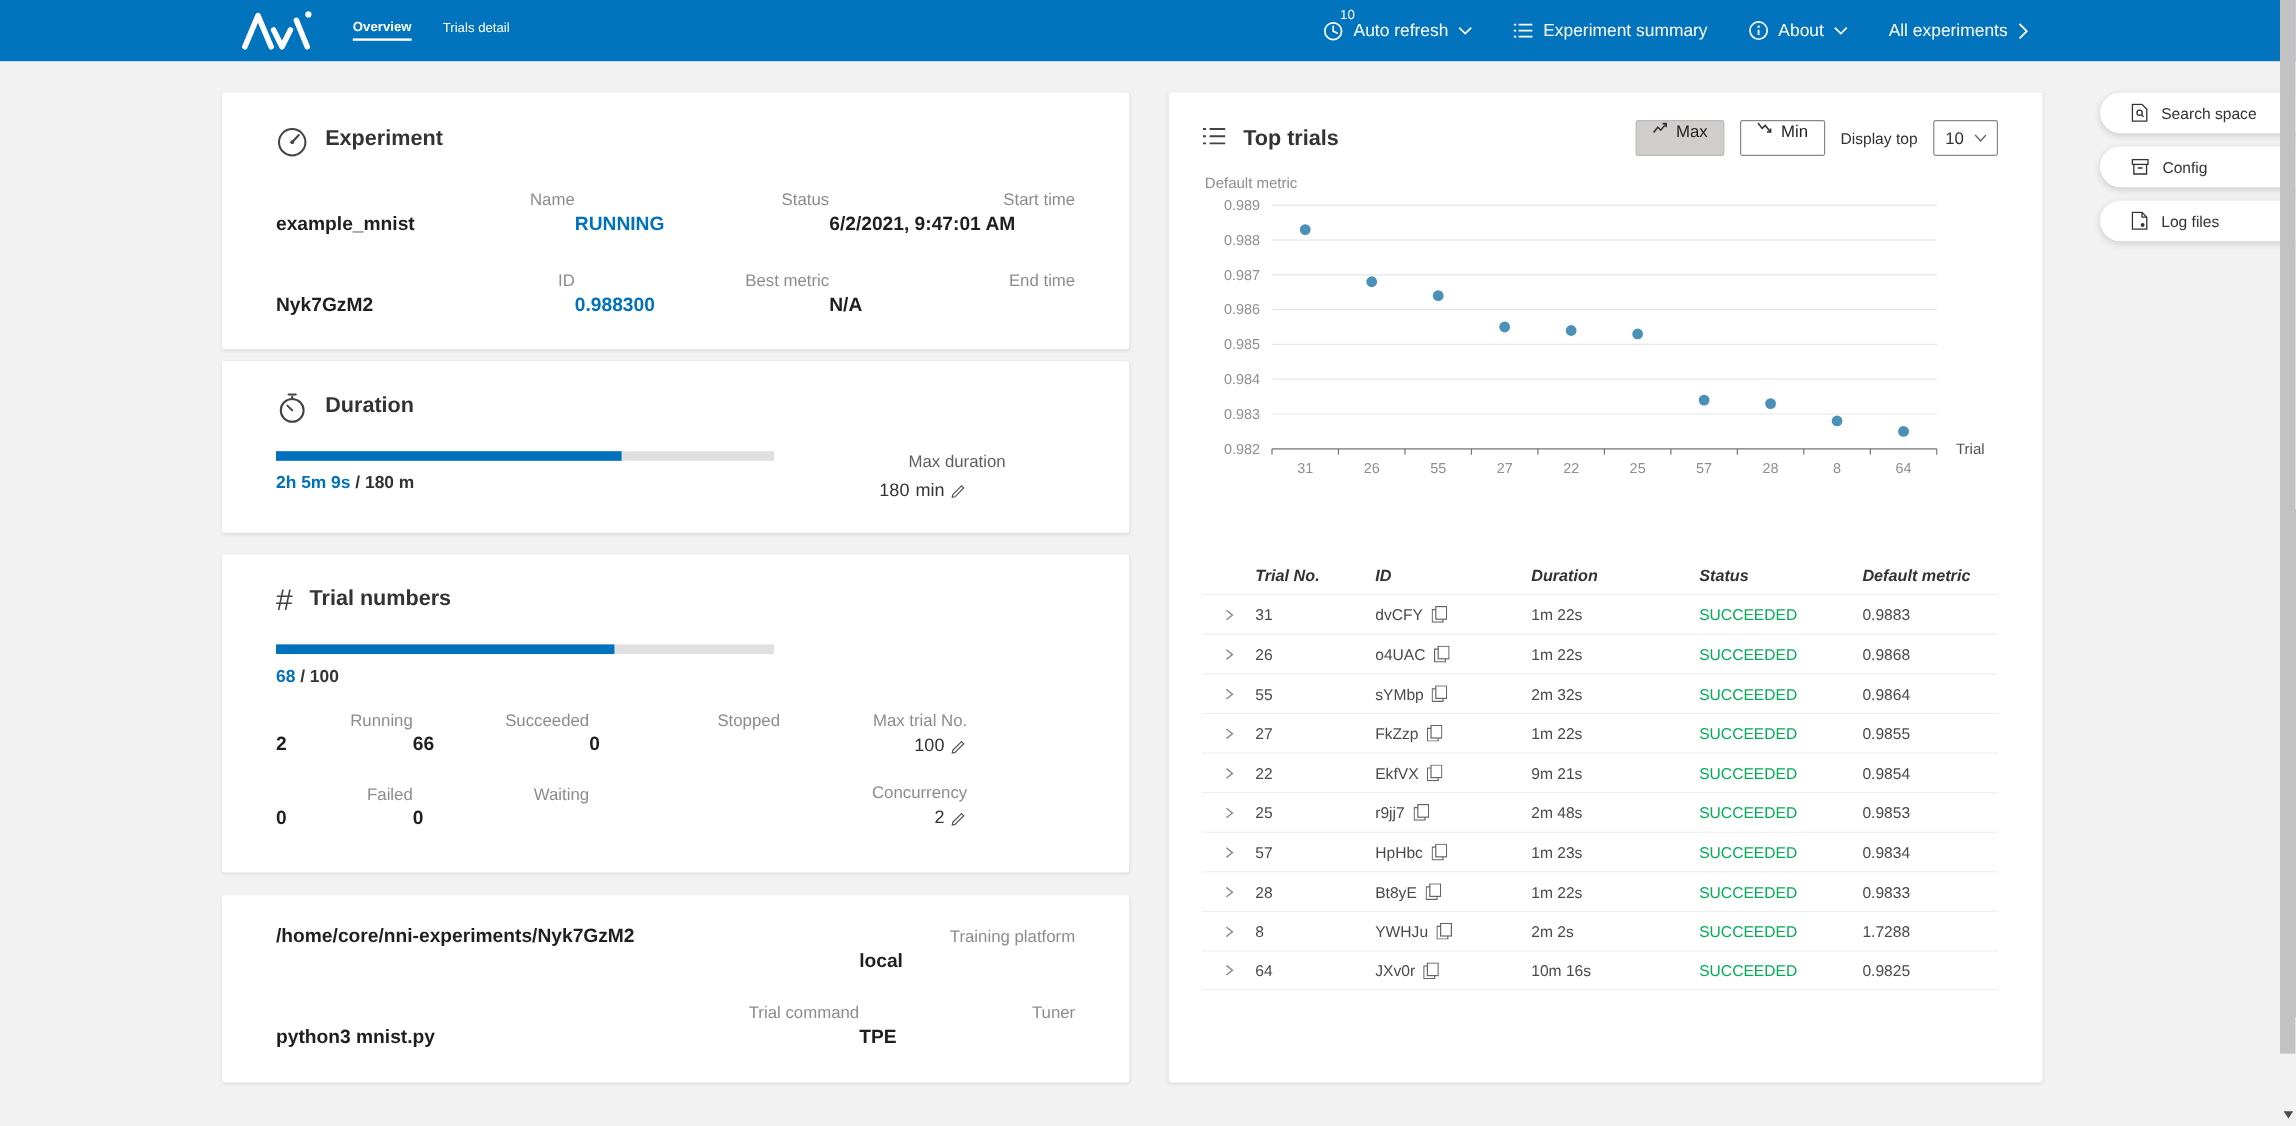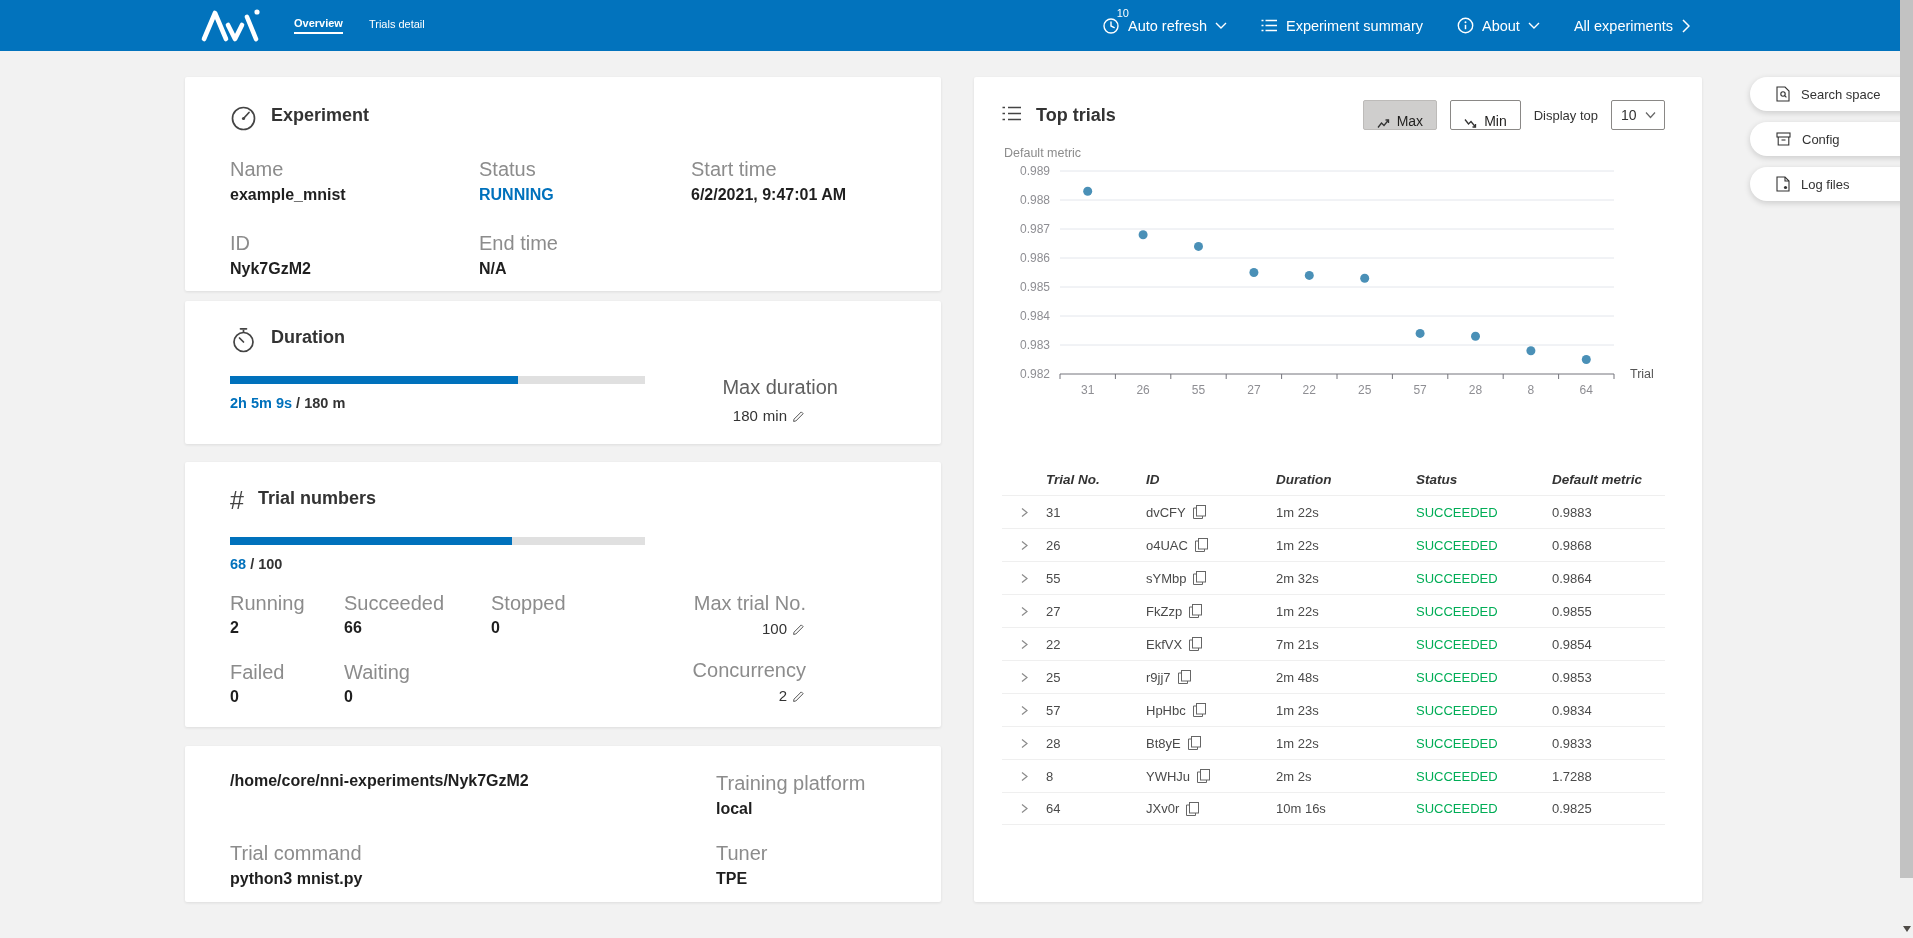--- a/index.html
+++ b/index.html
@@ -26,21 +26,21 @@
   
   .content{ display:flex; padding:26px 0 0 185px; gap:33px; }
   .col-left{ width:756px; }
   .col-right{ width:728px; }
   .card{ background:var(--card-bg); border-radius:2px; box-shadow:0 1px 3px rgba(0,0,0,.09); }
   .card-title{ display:flex; align-items:flex-start; gap:14px; }
   .card-title h2{ font-size:18px; font-weight:600; color:#333; }
 
   .card-experiment{ height:214px; padding:28px 45px; margin-bottom:10px; }
   .exp-grid{ margin-top:26px; display:grid; grid-template-columns:249px 212px 1fr; row-gap:28px; }
-  .f-label{ font-size:20px; color:var(--label); margin-bottom:5px; }
+  .f-label{ font-size:14px; color:var(--label); margin-bottom:5px;text-align:right; }
   .f-value{ font-size:16px; font-weight:600; color:var(--value); }
   .f-value.accent{ color:var(--accent); }
 
   .card-duration{ height:143px; padding:26px 45px; margin-bottom:18px; }
   .dur-body{ margin-top:22px; display:flex; }
   .dur-left{ width:420px; }
   .progress{ height:8px; background:#e0e0e0; width:415px; }
   .progress-fill{ height:100%; background:var(--accent); }
   .progress-text{ margin-top:11px; font-size:14.5px; font-weight:600; color:#333; }
   .accent-bold{ color:var(--accent); }
@@ -60,21 +60,21 @@
   .tn-right{ margin-left:auto; margin-right:90px; text-align:right; }
   .tn-right .edit-sub{ margin-top:22px; }
 
   .card-info{ height:156px; padding:26px 45px; }
   .info-grid{ display:grid; grid-template-columns:486px 1fr; row-gap:24px; }
 
   
   .card-top-trials{ height:825px; padding:18px 37px 0 28px; }
   .tt-header{ display:flex; align-items:center; height:40px; }
   .tt-controls{ margin-left:auto; display:flex; align-items:center; gap:13px; }
-  .btn{ display:flex; align-items:flex-end; gap:7px; height:30px; padding:0 13px; font-size:14px;
+  .btn{ display:flex; align-items:flex-start; gap:7px; height:30px; padding:0 13px; font-size:14px;
         font-family:"Liberation Sans",sans-serif; cursor:pointer; border-radius:2px; }
   .btn-max{ background:#cfcecd; border:1px solid #bdbbb9; color:#201f1e; }
   .btn-min{ background:#fff; border:1px solid #8a8886; color:#201f1e; }
   .dt-label{ font-size:13px; color:#333; }
   .select{ width:54px; height:30px; border:1px solid #8a8886; border-radius:2px; background:#fff;
            display:flex; align-items:center; justify-content:space-between; padding:0 8px 0 9px;
            font-size:14px; color:#333; cursor:pointer; }
   .chart{ display:block; margin-top:10px; }
   .ax-lbl{ font-family:"Liberation Sans",sans-serif; font-size:12px; fill:#8e8e93; }
   .ax-title{ font-family:"Liberation Sans",sans-serif; font-size:12.5px; fill:#8c8c8c; }
@@ -183,20 +183,24 @@
           </div>
           <div class="field">
             <div class="f-label">Start time</div>
             <div class="f-value">6/2/2021, 9:47:01 AM</div>
           </div>
           <div class="field">
             <div class="f-label">ID</div>
             <div class="f-value">Nyk7GzM2</div>
           </div>
           <div class="field">
+            <div class="f-label">Best metric</div>
+            <div class="f-value accent">0.988300</div>
+          </div>
+          <div class="field">
             <div class="f-label">End time</div>
             <div class="f-value">N/A</div>
           </div>
         </div>
       </section>
 
       <section class="card card-duration">
         <div class="card-title">
           <svg width="27" height="27" viewBox="0 0 27 27">
             <circle cx="13.5" cy="15" r="9.5" fill="none" stroke="#444" stroke-width="1.7"></circle>
@@ -471,21 +475,21 @@
                 <span class="tcell chev">
                   <svg width="12" height="13" viewBox="0 0 12 13">
                     <polyline points="4,2.5 9,6.5 4,10.5" fill="none" stroke="#8a8a8a" stroke-width="1.2"></polyline>
                   </svg>
                 </span>
                 <span class="tcell">22</span>
                 <span class="tcell id-cell">EkfVX <svg class="copy-ic" width="13" height="14" viewBox="0 0 13 14">
                     <rect x="3.5" y="0.5" width="9" height="10.5" fill="none" stroke="#666" stroke-width="1"></rect>
                     <path d="M3.5 3 H0.5 V13.5 H9.5 V11" fill="none" stroke="#666" stroke-width="1"></path>
                   </svg></span>
-                <span class="tcell">7m 21s</span>
+                <span class="tcell">9m 21s</span>
                 <span class="tcell status-succeeded">SUCCEEDED</span>
                 <span class="tcell">0.9854</span>
               </div>
               <div class="trow">
                 <span class="tcell chev">
                   <svg width="12" height="13" viewBox="0 0 12 13">
                     <polyline points="4,2.5 9,6.5 4,10.5" fill="none" stroke="#8a8a8a" stroke-width="1.2"></polyline>
                   </svg>
                 </span>
                 <span class="tcell">25</span>

